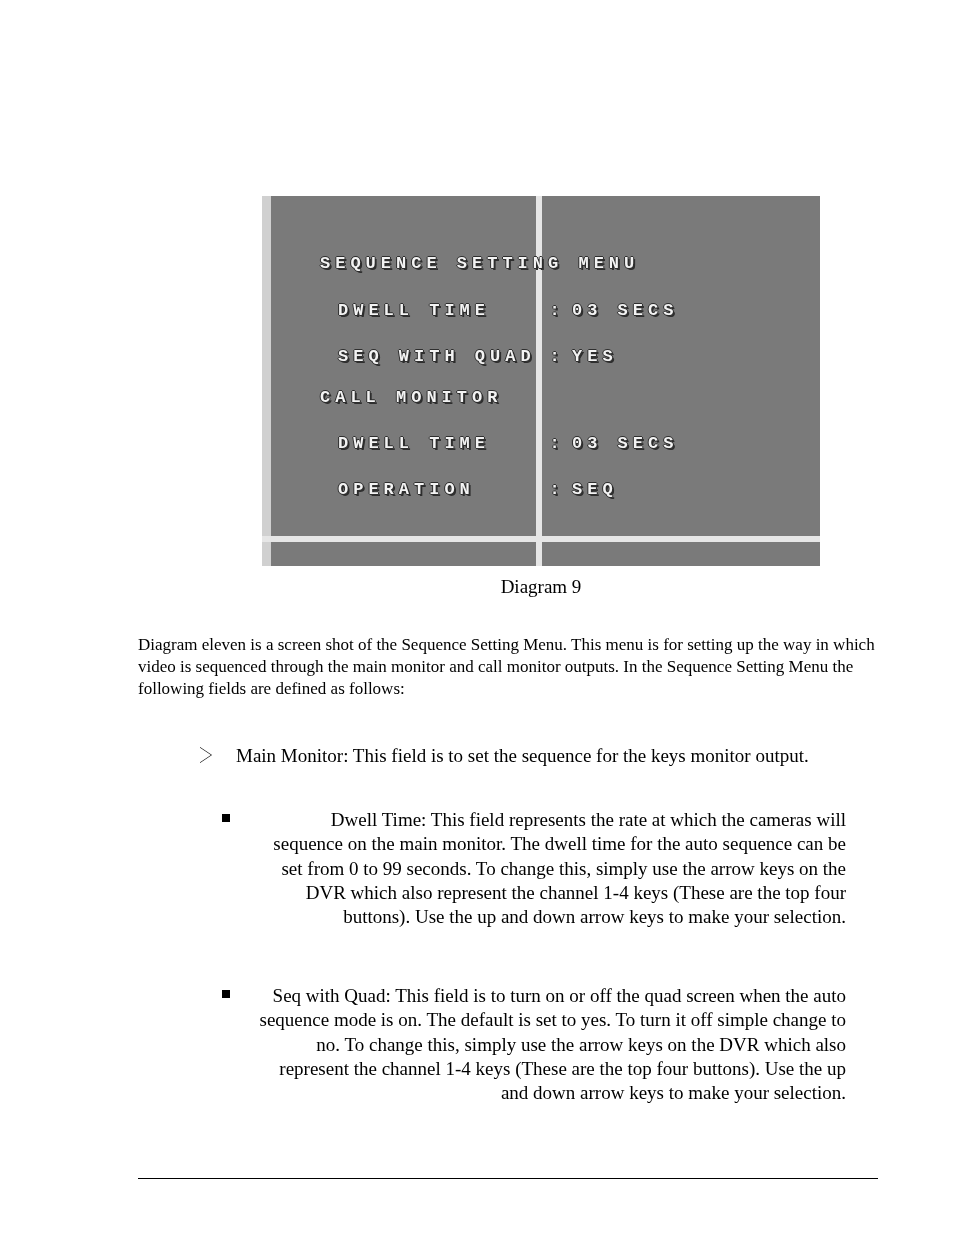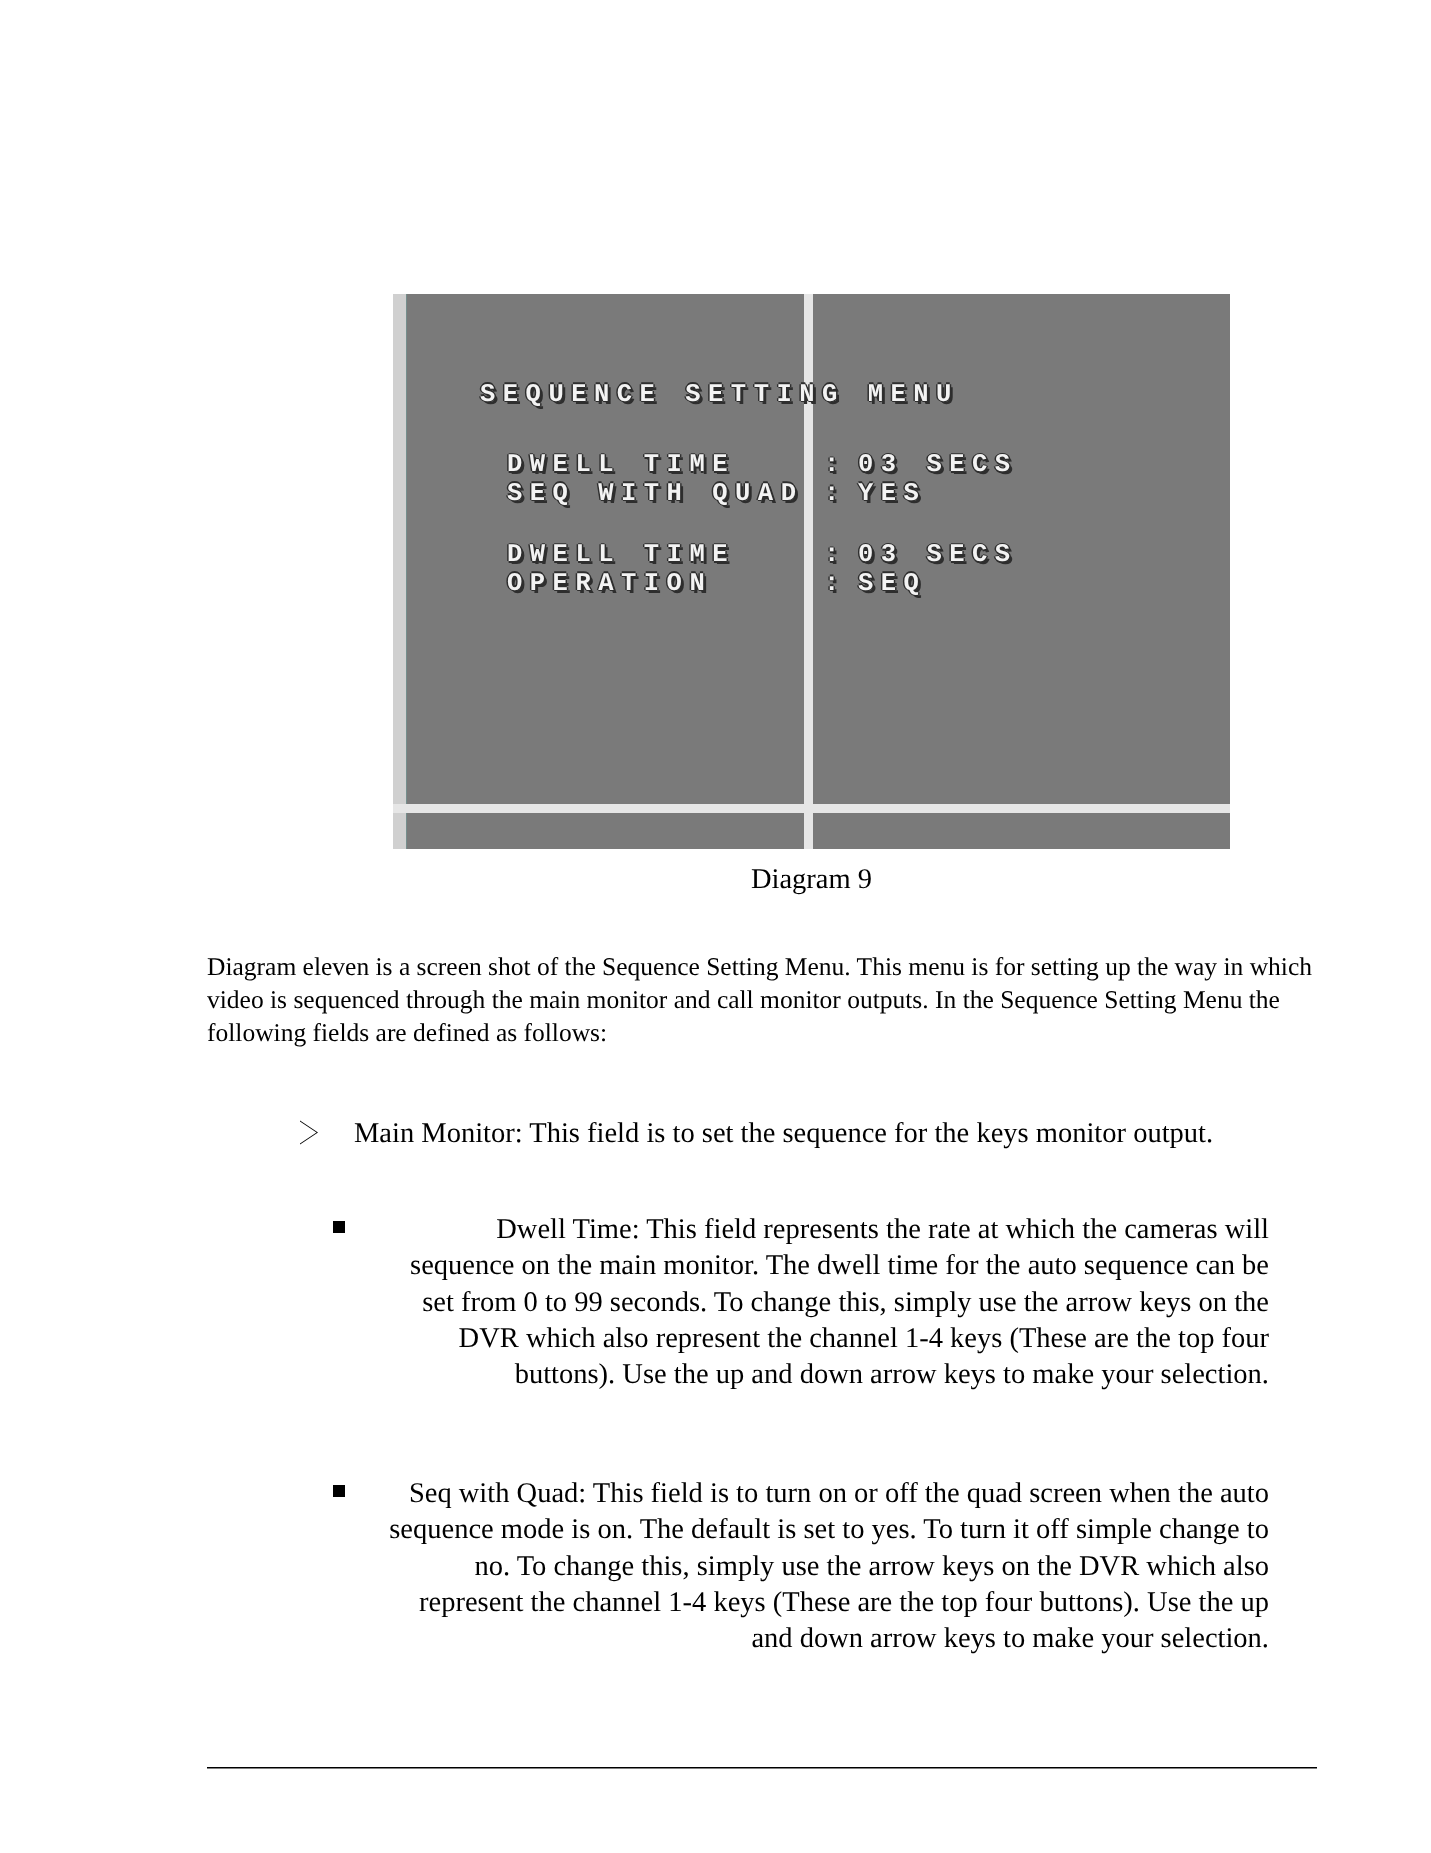--- a/index.html
+++ b/index.html
@@ -80,20 +80,21 @@
   .osd-text .section {
     margin-bottom: 6px;
   }
   .osd-text .rows {
     padding-left: 18px;
     margin-bottom: 22px;
   }
   .osd-text .row {
     display: flex;
     white-space: pre;
+    margin-top: 27px;
   }
   .osd-text .row .lbl { width: 210px; }
   .osd-text .row .col { width: 18px; text-align: center; }
   .osd-text .row .val { padding-left: 6px; }
 
   
   .caption {
     position: absolute;
     left: 262px;
     top: 576px;
@@ -214,20 +215,21 @@
             <span class="col">:</span>
             <span class="val">03 SECS</span>
           </div>
           <div class="row">
             <span class="lbl">SEQ WITH QUAD</span>
             <span class="col">:</span>
             <span class="val">YES</span>
           </div>
         </div>
 
+        <div class="section">CALL MONITOR</div>
         <div class="rows">
           <div class="row">
             <span class="lbl">DWELL TIME</span>
             <span class="col">:</span>
             <span class="val">03 SECS</span>
           </div>
           <div class="row">
             <span class="lbl">OPERATION</span>
             <span class="col">:</span>
             <span class="val">SEQ</span>

